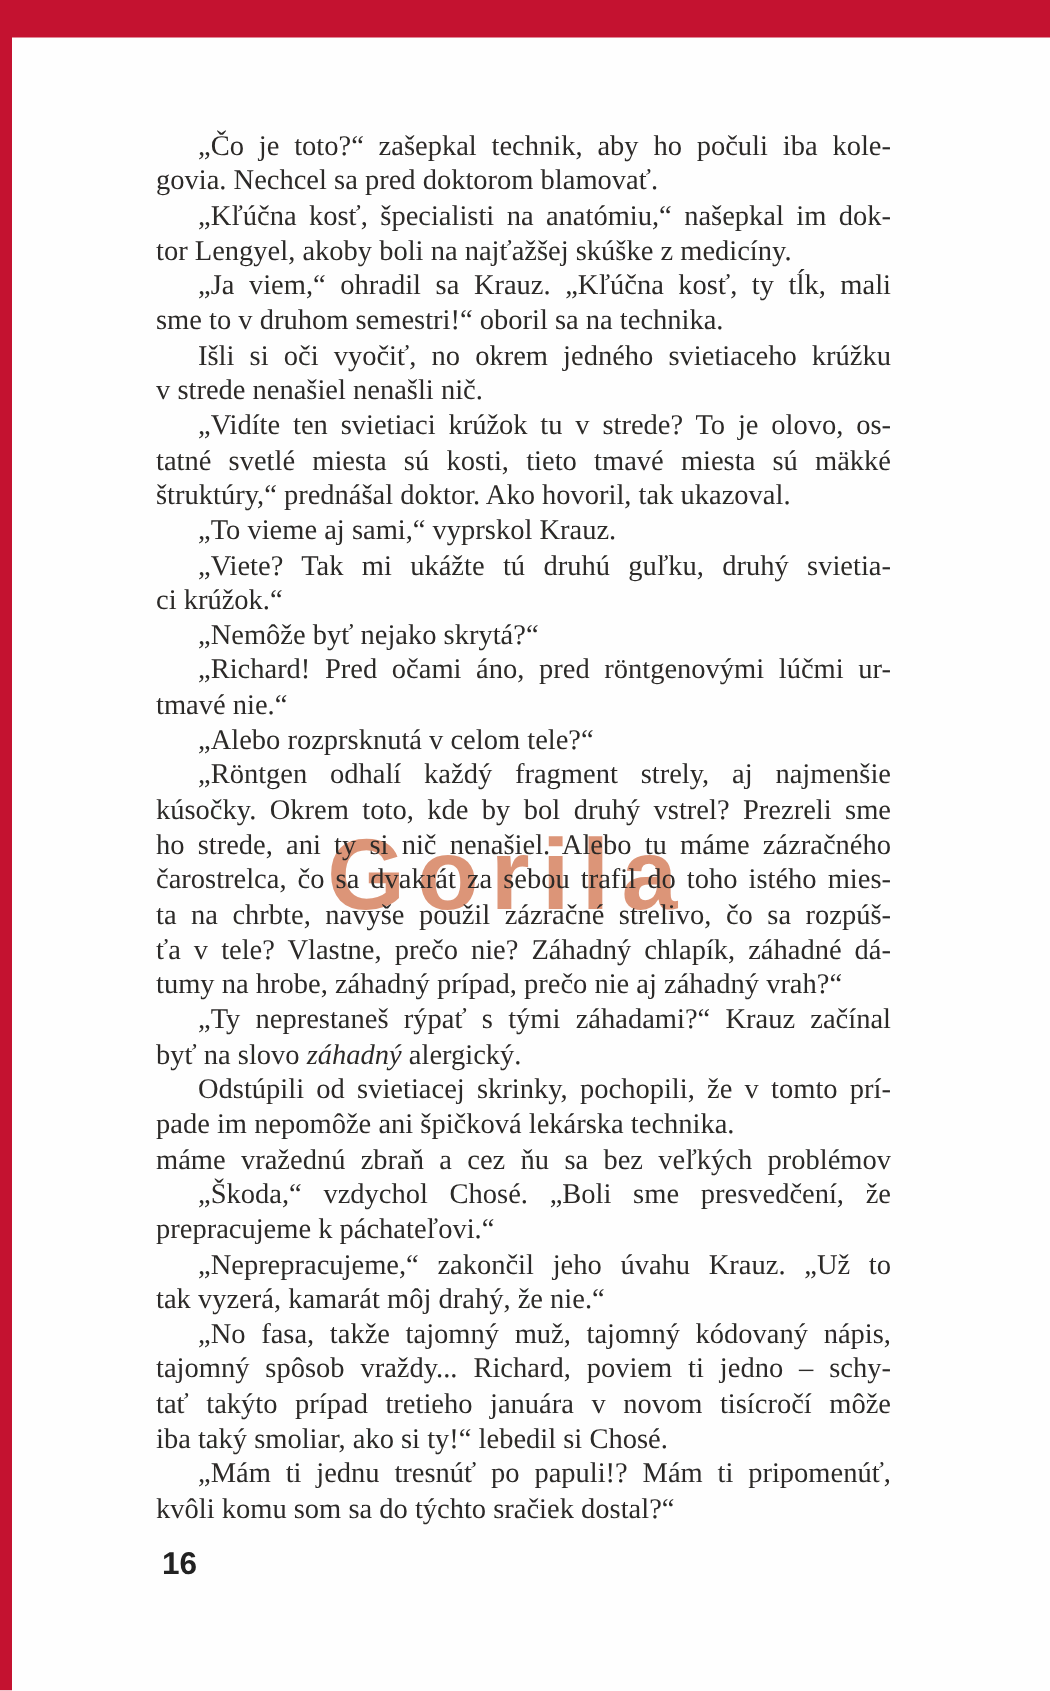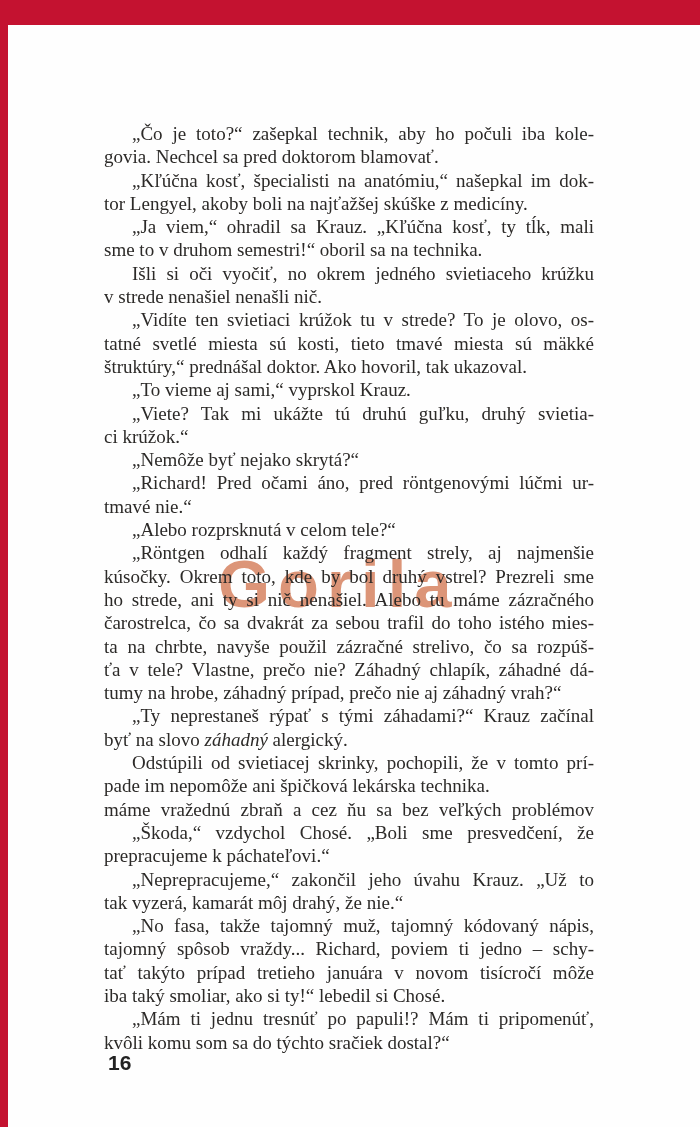--- a/index.html
+++ b/index.html
@@ -28,40 +28,38 @@
     opacity: 0.55;
     z-index: 0;
     user-select: none;
   }
   .textblock {
     position: absolute; left: 104px; top: 86px;
     width: 490px;
     z-index: 1;
     color: #2c2a28;
     font-size: 19px;
-    margin-top: 36px;
   }
   .line {
     height: 23.3px;
     line-height: 23.3px;
     text-align: justify;
     text-align-last: justify;
     white-space: normal;
   }
   .line.end { text-align-last: left; }
   .line.indent { text-indent: 28px; }
   .line .it { font-style: italic; }
   .pagenum {
     position: absolute; left: 108px; top: 1031px;
     font-family: "Liberation Sans", sans-serif;
     font-weight: bold;
     font-size: 21px;
     color: #222222;
     z-index: 1;
-    margin-top: 20px;
   }
 </style>
 </head>
 <body>
 
 <div class="edge-top" style="background: rgb(196, 18, 48);"></div>
 <div class="edge-left" style="background: rgb(196, 18, 48);"></div>
 
 <div class="watermark" style="color: #c2410c; margin-top: 16px;">Gorila</div>
 

